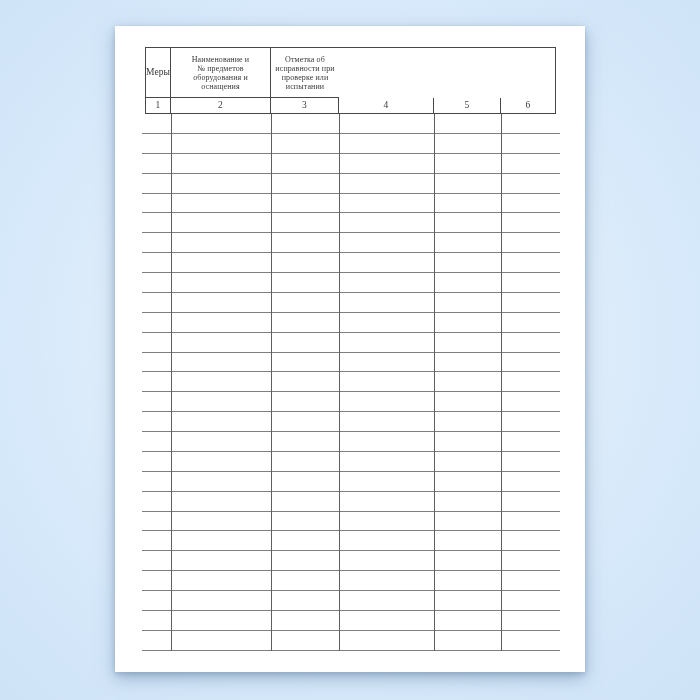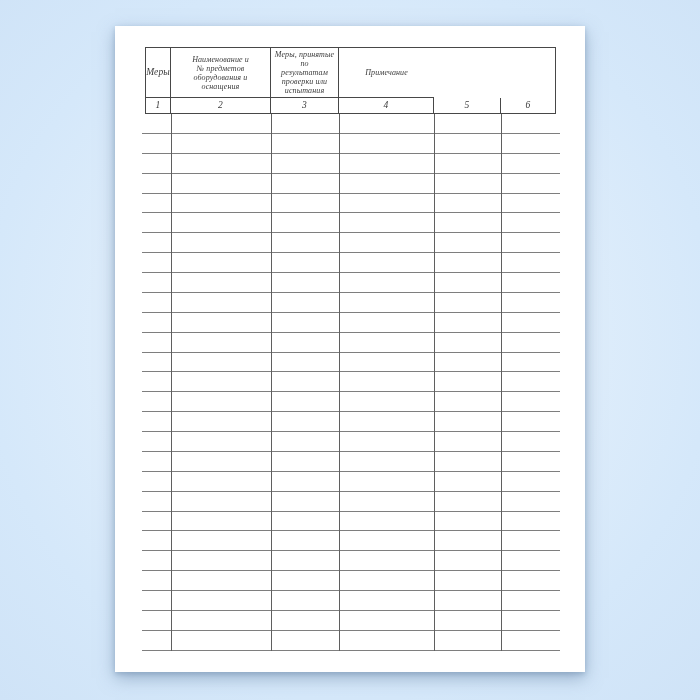--- a/index.html
+++ b/index.html
@@ -26,21 +26,20 @@
   .header-box { border: 1px solid #474747; }
   .hrow { display: grid; grid-template-columns: 25px 100px 68px 95px 67px 1fr; }
   .hcell {
     box-sizing: border-box;
     border-right: 1px solid #474747;
     display: flex; align-items: center; justify-content: center;
     text-align: center;
     white-space: pre-line;
     font-size: 8px; line-height: 9px;
     letter-spacing: 0.1px;
-    font-style: italic;
   }
   .hcell:last-child { border-right: none; }
   .hrow--labels .hcell { height: 50px; border-bottom: 1px solid #474747; }
   .hrow--labels .hcell.date-cell { font-size: 9.5px; }
   .hrow--numbers .hcell { height: 15px; font-size: 9.5px; line-height: 15px; }
   .tbody {
     position: relative;
     margin-left: -3px;
     width: 418px;
     height: 537px;
@@ -69,25 +68,24 @@
   <div class="sheet">
     <div class="form-table">
 
       <div class="header-box">
         <div class="hrow hrow--labels">
           <div class="hcell date-cell">Меры</div>
           <div class="hcell">Наименование и
 № предметов
 оборудования и
 оснащения</div>
-          <div class="hcell">Меры, принятые по
-результатам
-проверки или
-испытания</div>
-          <div class="hcell">Примечание</div>
+          <div class="hcell">Отметка об
+исправности при
+проверке или
+испытании</div>
         </div>
         <div class="hrow hrow--numbers">
           <div class="hcell">1</div>
           <div class="hcell">2</div>
           <div class="hcell">3</div>
           <div class="hcell">4</div>
           <div class="hcell">5</div>
           <div class="hcell">6</div>
         </div>
       </div>

